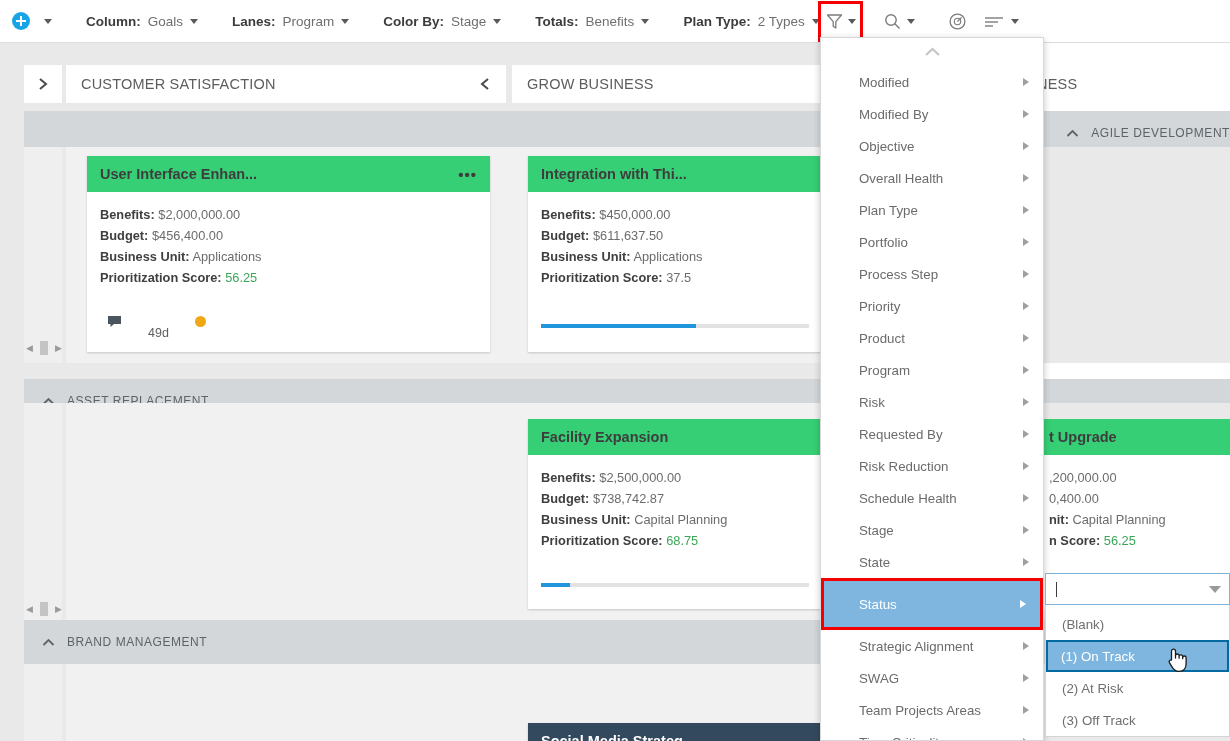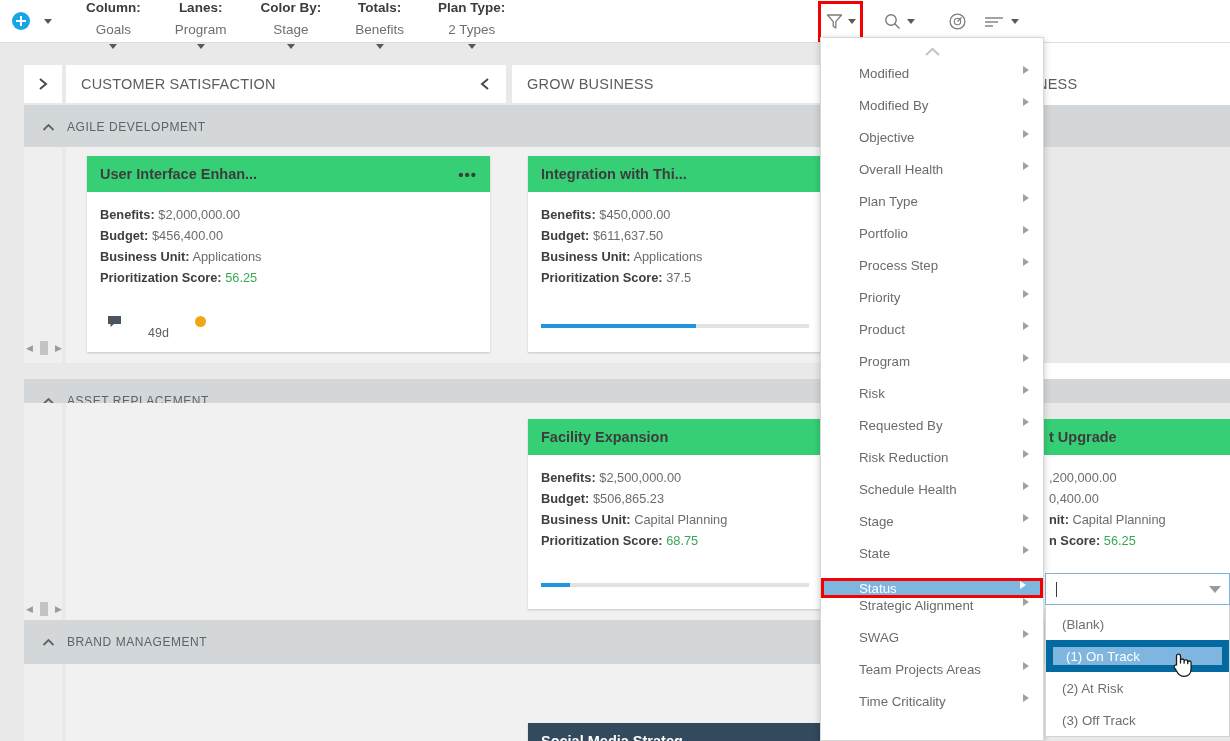--- a/index.html
+++ b/index.html
@@ -41,21 +41,20 @@
   }
   .caret-sm {
     border-left-width: 4.5px; border-right-width: 4.5px; border-top-width: 5.5px;
   }
 
   .tb-item {
     display: flex; align-items: center; gap: 7px;
     font-size: 13.5px; color: #6b6b6b;
     white-space: nowrap; cursor: pointer;
     height: 100%;
-    flex-direction: column;
   }
   .tb-item .lbl-b { font-weight: bold; color: #3c3c3c; }
   .tb-item .lbl-v { color: #6f6f6f; }
 
   .tb-spacer-16 { width: 34px; }
 
   
   .funnel-box {
     position: absolute; left: 818px; top: 1px;
     width: 45px; height: 41px;
@@ -155,36 +154,36 @@
     border: 1px solid #d8d8d8;
     box-shadow: 0 2px 7px rgba(0,0,0,.22);
     z-index: 20;
     overflow: hidden;
   }
   .menu-scroll-up {
     height: 28px; display: flex; align-items: center; justify-content: center;
     cursor: pointer;
   }
   .mi {
-    height: 32px; display: flex; align-items: flex-start;
+    height: 32px; display: flex; align-items: center;
     justify-content: space-between;
     padding: 0 14px 0 38px;
     font-size: 13.3px; color: #6b6b6b;
     cursor: pointer; position: relative;
   }
   .mi .arr {
     width: 0; height: 0;
     border-top: 4.5px solid transparent;
     border-bottom: 4.5px solid transparent;
     border-left: 6px solid #a0a0a0;
   }
   .mi.sel {
     background: #7eb6e0; color: #ffffff;
     border: 3px solid #f40000;
-    padding-left: 35px; height: 20px;
+    padding-left: 35px; height: 52px;
   }
   .mi.sel .arr { border-left-color: #ffffff; }
 
   
   #submenu {
     position: absolute; left: 1045px; top: 573px;
     width: 185px; z-index: 30;
   }
   .sub-input {
     height: 32px; background: #fff; border: 1px solid #7fb2d9;
@@ -204,21 +203,21 @@
     background: #ffffff; border: 1px solid #d4d4d4; border-top: none;
     padding: 3px 0 0 0;
   }
   .sub-item {
     height: 32px; display: flex; align-items: center;
     padding-left: 16px; font-size: 13.3px; color: #6f6f6f;
     cursor: pointer; position: relative;
   }
   .sub-item.sel {
     background: #7eb6e0; color: #ffffff;
-    border: 7px solid #0369a1;
+    border: 2px solid #0369a1;
     padding-left: 13px;
   }
   
   .hand-cursor { position: absolute; left: 118px; top: 5px; }
 </style>
 </head>
 <body>
 
 <div id="toolbar">
   <div class="tb-add-wrap">
@@ -314,21 +313,21 @@
       <span>GROW BUSINESS</span>
       <svg class="chev" width="11" height="14" viewBox="0 0 11 14">
         <polyline points="8,2 2,7 8,12" fill="none" stroke="#4a4a4a" stroke-width="2"></polyline>
       </svg>
     </div>
     <div class="col-hdr" style="left:1022px; width:208px;">
       <span>NESS</span>
     </div>
   </div>
 
-  <div class="lane-hdr" style="top:62px; width:1206px;">
+  <div class="lane-hdr" style="top:68px; width:1206px;justify-content:flex-end;">
     <svg width="13" height="9" viewBox="0 0 13 9">
       <polyline points="1.5,7 6.5,2 11.5,7" fill="none" stroke="#5c6468" stroke-width="1.8"></polyline>
     </svg>
     <span>AGILE DEVELOPMENT</span>
   </div>
   <div class="lane-body" style="top:104px; width:1206px; height:216px;">
     <div class="lane-gutter" style="left:0; top:0; width:38px; height:216px;"></div>
     <div class="cell" style="left:42px; top:0; width:464px; height:216px;"></div>
     <div class="cell" style="left:488px; top:0; width:464px; height:216px;"></div>
   </div>
@@ -418,21 +417,21 @@
     <div class="card-hdr green">
       <span>Facility Expansion</span>
     </div>
     <div class="card-body">
       <div class="fld">
         <b>Benefits:</b>
         <span>$2,500,000.00</span>
       </div>
       <div class="fld">
         <b>Budget:</b>
-        <span>$506,865.23</span>
+        <span>$738,742.87</span>
       </div>
       <div class="fld">
         <b>Business Unit:</b>
         <span>Capital Planning</span>
       </div>
       <div class="fld">
         <b>Prioritization Score:</b>
         <span class="grn">68.75</span>
       </div>
     </div>

